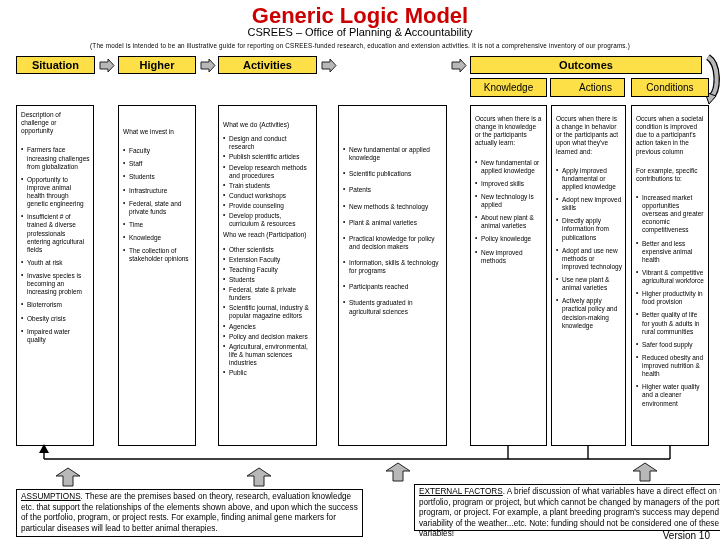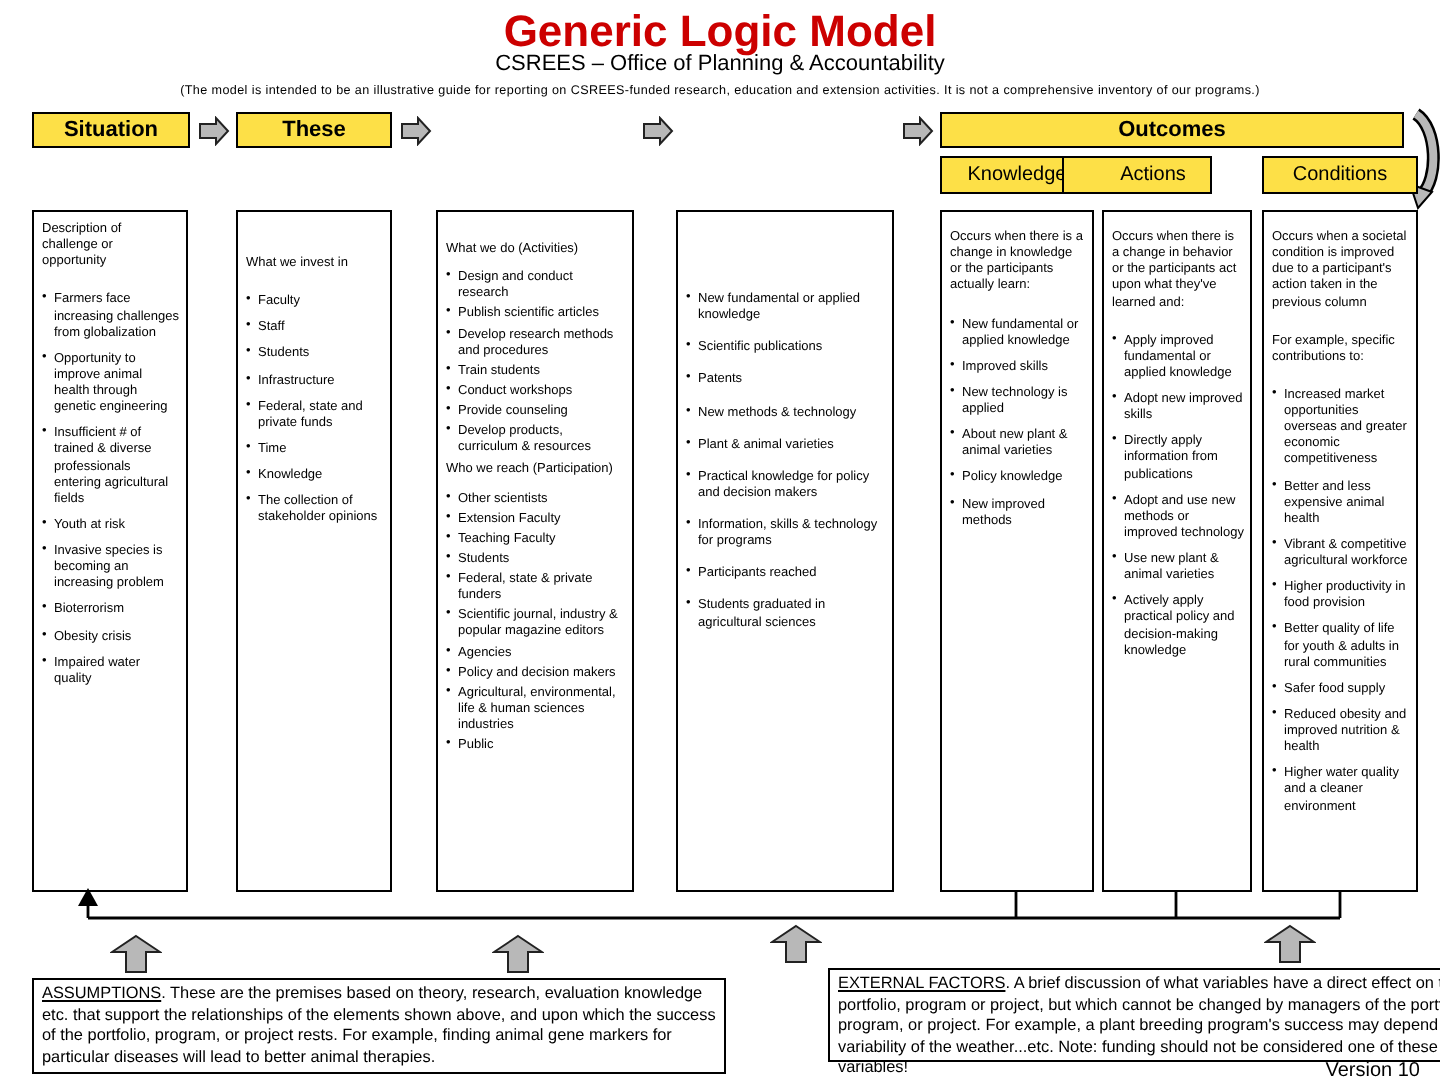--- a/index.html
+++ b/index.html
@@ -39,21 +39,24 @@
 <div class="canvas">
 
   <div class="abs title">Generic Logic Model</div>
   <div class="abs subtitle">CSREES – Office of Planning &amp; Accountability</div>
   <div class="abs note">(The model is intended to be an illustrative guide for reporting on CSREES-funded research, education and extension activities.  It is not a comprehensive inventory of our programs.)</div>
 
   <div class="hbox hdr" style="left:16px;width:79px;">
       <span>Situation</span>
     </div>
   <div class="hbox hdr" style="left:118px;width:78px;">
-      <span>These</span>
+      <span>Higher</span>
+    </div>
+  <div class="hbox hdr" style="left:218px;width:99px;">
+      <span>Activities</span>
     </div>
   <div class="hbox hdr" style="left:470px;width:232px;">
       <span>Outcomes</span>
     </div>
 
   <svg class="abs" style="left:99px;top:58px;" width="16" height="15">
       <polygon points="1,4 9,4 9,1 15,7.5 9,14 9,11 1,11" fill="#b8b8b8" stroke="#222" stroke-width="1"></polygon>
     </svg>
   <svg class="abs" style="left:200px;top:58px;" width="16" height="15">
       <polygon points="1,4 9,4 9,1 15,7.5 9,14 9,11 1,11" fill="#b8b8b8" stroke="#222" stroke-width="1"></polygon>
@@ -67,21 +70,21 @@
 
   <svg class="abs" style="left:704px;top:54px;" width="16" height="52">
     <path d="M4,3 C15,10 15,36 7,43" fill="none" stroke="#000" stroke-width="6.5"></path>
     <path d="M4,3 C15,10 15,36 7,43" fill="none" stroke="#b8b8b8" stroke-width="4"></path>
     <polygon points="1,38 12,42 5,50" fill="#b8b8b8" stroke="#000" stroke-width="1"></polygon>
   </svg>
 
   <div class="hbox sub" style="left:470px;width:77px;">
       <span>Knowledge</span>
     </div>
-  <div class="hbox sub" style="left:531px;width:75px;padding-left:16px;">
+  <div class="hbox sub" style="left:550px;width:75px;padding-left:16px;">
       <span>Actions</span>
     </div>
   <div class="hbox sub" style="left:631px;width:78px;">
       <span>Conditions</span>
     </div>
 
   <div class="col c1" style="left:16px;width:78px;">
       <div class="blk intro">Description of challenge or opportunity</div>
       <div class="blk b"><span class="bul">•</span><span class="txt">Farmers face increasing challenges from globalization</span></div>
       <div class="blk b"><span class="bul">•</span><span class="txt">Opportunity to improve animal health through genetic engineering</span></div>

